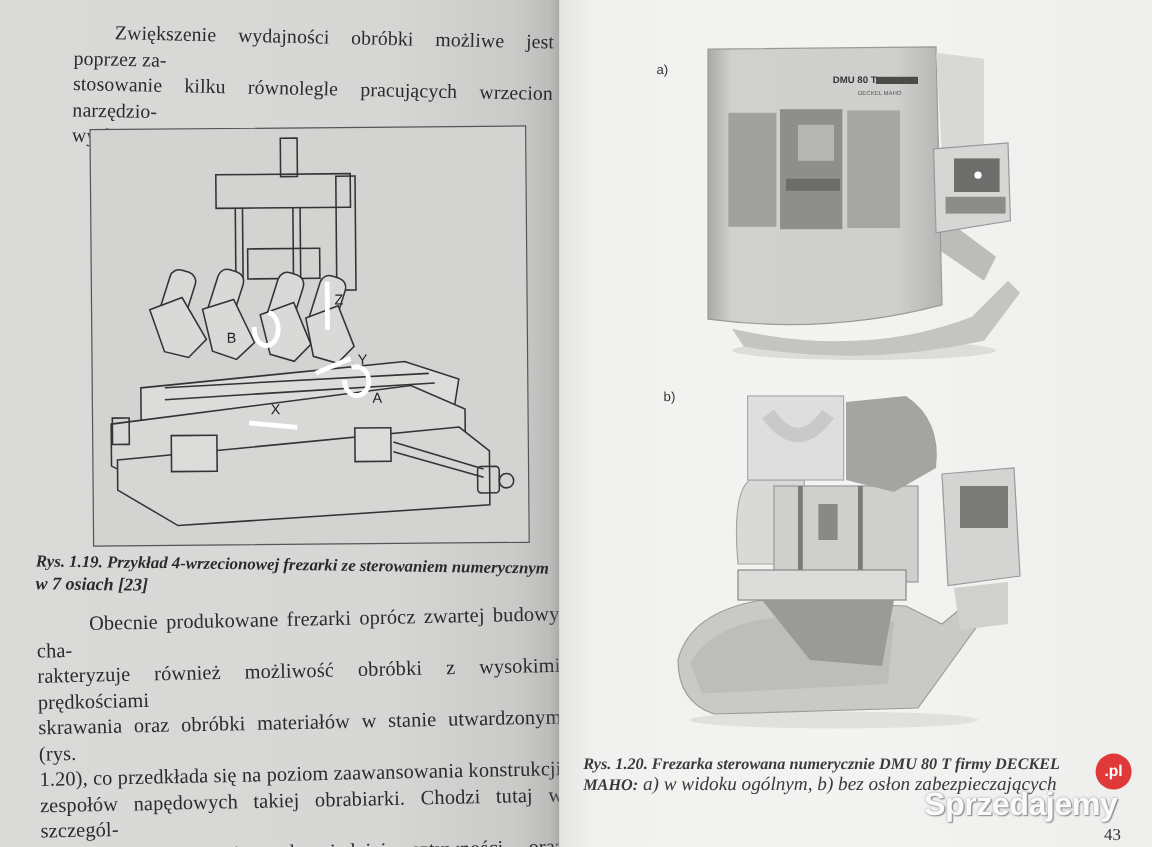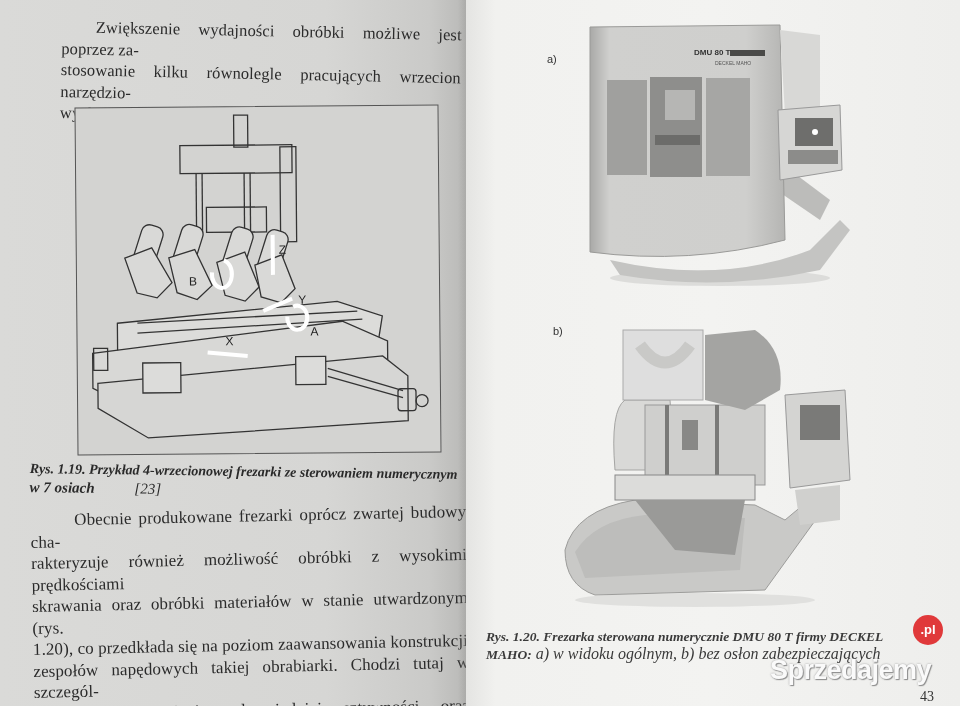--- a/index.html
+++ b/index.html
@@ -7,33 +7,33 @@
   .spread { position:absolute; left:0; top:0; width:960px; height:706px; }
   .page-left { position:absolute; left:0; top:0; width:466px; height:706px;
     background:linear-gradient(90deg,#dadad8 0%,#d6d6d4 70%,#cacac8 92%,#b9b9b7 100%); overflow:hidden; }
   .page-right { position:absolute; left:466px; top:0; width:494px; height:706px;
     background:linear-gradient(90deg,#e4e4e2 0%,#f1f1ef 6%,#f3f3f1 50%,#eeeeec 100%); overflow:hidden; }
   .gutter-shadow { position:absolute; left:458px; top:0; width:22px; height:706px;
     background:linear-gradient(90deg,rgba(150,150,148,0.0),rgba(150,150,148,0.55),rgba(220,220,218,0)); }
   .para { position:absolute; color:#2b2b2b; font-size:16.5px; line-height:21.5px; text-align:justify; letter-spacing:0.1px; }
   .para .indent { display:inline-block; width:34px; }
   .caption { position:absolute; color:#2a2a2a; font-weight:bold; font-style:italic; font-size:15px; line-height:18px; }
-  .caption .ref { font-weight:normal;margin-left:36px; }
+  .caption .ref { font-weight:bold; }
   .figure-box { position:absolute; left:76px; top:106px; width:362px; height:346px; border:1px solid #555; background:#d3d3d1; transform:rotate(-0.5deg); }
   .figure-box svg { width:100%; height:100%; }
   .photo { position:absolute; background:transparent; }
   .photo svg { width:100%; height:100%; }
   .sub-label { position:absolute; font-family:"Liberation Sans", sans-serif; font-size:11px; color:#333; }
   .caption-r { position:absolute; left:486px; top:628px; width:425px; color:#3a3a3a; font-size:13.5px; line-height:17px; font-style:italic; }
   .caption-r b { font-weight:bold; }
   .caption-r .desc { font-size:16px; font-weight:normal; }
   .page-number { position:absolute; left:920px; top:689px; font-size:14px; color:#333; }
   .watermark { position:absolute; left:770px; top:655px; font-family:"Liberation Sans", sans-serif; font-weight:bold; font-size:27px; color:#fafafa; letter-spacing:-0.5px;
     text-shadow:0 0 2px #999, 1px 1px 1px #888; }
-  .wm-badge { position:absolute; left:913px; top:615px; width:30px; height:30px; border-radius:50%; background:#e0393a; color:#fff; font-family:"Liberation Sans", sans-serif; font-weight:bold; font-size:13px; text-align:center; line-height:30px; }
+  .wm-badge { position:absolute; left:913px; top:628px; width:30px; height:30px; border-radius:50%; background:#e0393a; color:#fff; font-family:"Liberation Sans", sans-serif; font-weight:bold; font-size:13px; text-align:center; line-height:30px; }
 </style>
 </head>
 <body>
 
 <div class="spread">
 
   <div class="page-left">
     <div class="para" style="left:62px; top:16px; width:400px; transform:rotate(1.2deg); transform-origin:left top;">
       <div><span class="indent"></span><span>Zwiększenie wydajności obróbki możliwe jest poprzez za-</span></div>
       <div>stosowanie kilku równolegle pracujących wrzecion narzędzio-</div>
@@ -111,21 +111,21 @@
       <div>ności o zapewnienie odpowiedniej sztywności oraz wyrównoważe-</div>
 
     </div>
   </div>
 
   <div class="gutter-shadow"></div>
 
   <div class="page-right"></div>
 
   <span class="sub-label" style="left:547px; top:53px;">a)</span>
-  <div class="photo" style="left:570px; top:20px; width:280px; height:270px;">
+  <div class="photo" style="left:570px; top:34px; width:280px; height:270px;">
     <svg viewBox="0 0 280 270">
       <defs>
         <linearGradient id="shell" x1="0" x2="1">
             <stop offset="0" stop-color="#a9a9a7"></stop>
             <stop offset="0.1" stop-color="#d0d0ce"></stop>
             <stop offset="0.8" stop-color="#cfcfcd"></stop>
             <stop offset="1" stop-color="#b5b5b3"></stop>
           </linearGradient>
       </defs>
       <ellipse cx="150" cy="258" rx="110" ry="8" fill="#dcdcda"></ellipse>

